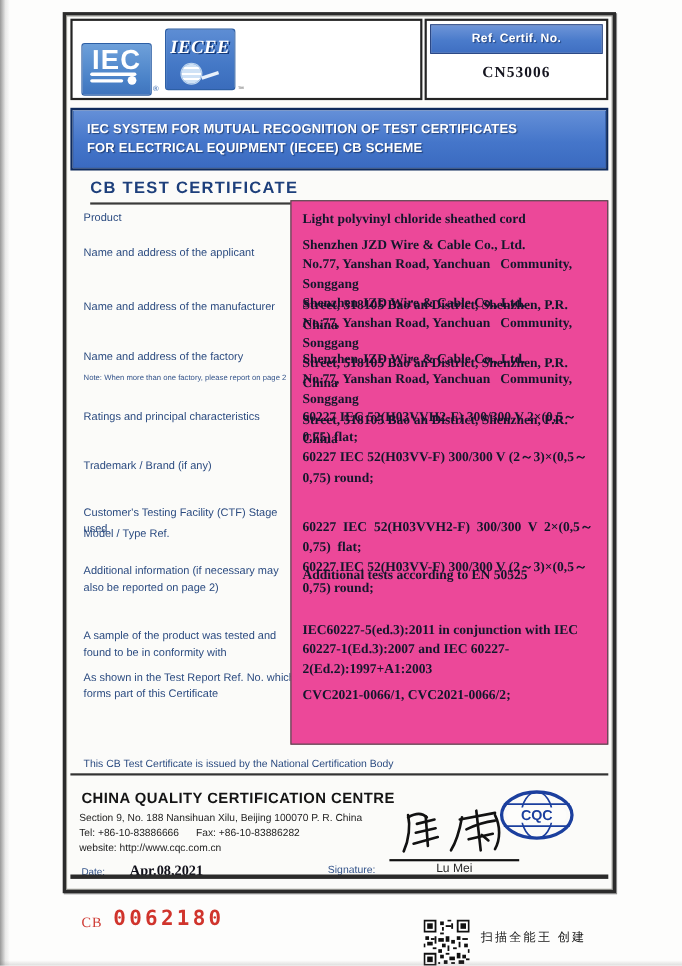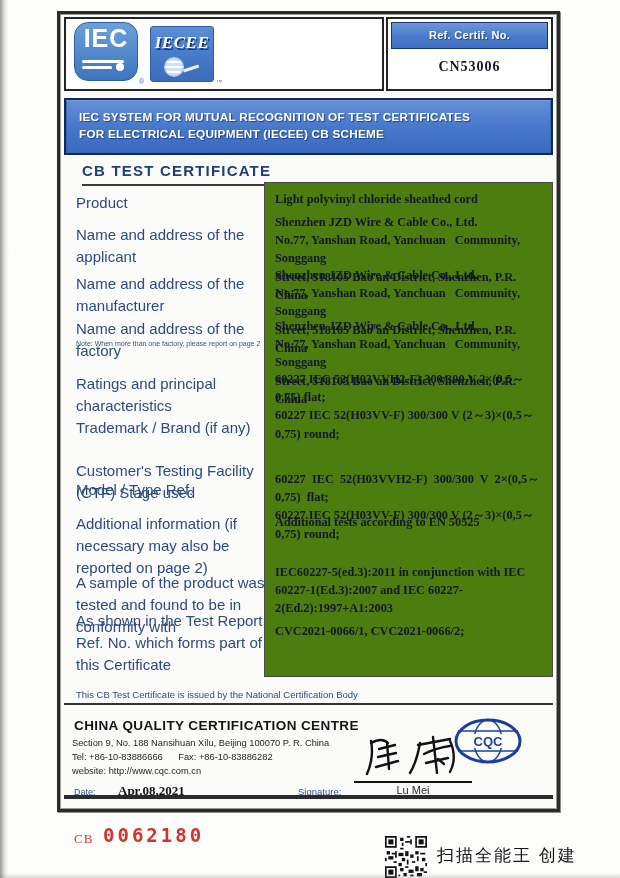--- a/index.html
+++ b/index.html
@@ -10,21 +10,21 @@
       background:linear-gradient(90deg, rgba(70,70,70,.55), rgba(140,140,140,.18) 55%, rgba(255,255,255,0)); }
   .edge-shadow-bottom { position:absolute; left:0; bottom:0; width:100%; height:5px;
       background:linear-gradient(0deg, rgba(120,120,120,.25), rgba(255,255,255,0)); }
 
   
   .frame { position:absolute; left:57px; top:11px; width:503px; height:801px;
       background:#fbfbf9; border:3px solid #2b2b2b; box-shadow: inset 0 0 0 1px #9b9b95, 1px 1px 0 #8b8b8b; }
 
   
   .logo-box { position:absolute; left:4px; top:3px; width:320px; height:74px; background:#fff; border:2px solid #242424; }
-  .iec-sq { position:absolute; left:8px; top:3px; width:64px; height:59px; border-radius:14px;
+  .iec-sq { position:absolute; left:8px; top:20px; width:64px; height:48px; border-radius:3px;
       background:linear-gradient(180deg,#6ea0da,#4a82c8 70%,#3f74bd); border:1px solid #2d5fa5; }
   .iec-txt { position:absolute; left:0; right:0; top:1px; text-align:center; color:#fff;
       font-size:25px; font-weight:bold; letter-spacing:1px; }
   .iec-mark { position:absolute; left:7px; right:9px; bottom:9px; height:11px; }
   .iec-mark .b1 { position:absolute; left:0; right:4px; top:0; height:3px; background:#fff; border-radius:2px; }
   .iec-mark .b2 { position:absolute; left:0; right:16px; top:6px; height:3px; background:#fff; border-radius:2px; }
   .iec-mark .dot { position:absolute; right:4px; top:3px; width:8px; height:8px; background:#fff; border-radius:50%; }
   .reg-mark { position:absolute; left:73px; top:59px; font-size:7px; color:#3a6bb0; }
   .iecee-sq { position:absolute; left:84px; top:7px; width:64px; height:56px; border-radius:3px;
       background:linear-gradient(180deg,#5d8dd4,#4478c6 60%,#3a6cbc); border:1px solid #2d5fa5; }
@@ -50,26 +50,26 @@
       background:linear-gradient(180deg,#6590d8 0%,#4576ca 55%,#3a6ac0 100%);
       border:2px solid #0e2a5c; box-shadow: inset 0 1px 0 rgba(255,255,255,.35), inset 0 0 0 1px #3a64ae;
       color:#fff; font-weight:bold; font-size:11.8px; line-height:1.45; letter-spacing:.2px;
       padding:9px 70px 0 13px; text-shadow:1px 1px 1px rgba(10,30,70,.6); }
 
   
   .content { position:absolute; left:4px; right:4px; top:144px; height:545px; }
   .cb-title { position:absolute; left:18px; top:4px; width:262px; color:#1d3f7b;
       font-weight:bold; font-size:15px; letter-spacing:1.2px; padding-bottom:5px;
       border-bottom:2.5px solid #3a3a3a; }
-  .lbl { position:absolute; left:12px; width:196px; color:#2b4b80; font-size:15px; line-height:1.45; }
+  .lbl { position:absolute; left:12px; width:196px; color:#2b4b80; font-size:10px; line-height:1.45; }
   .lbl-note { position:absolute; left:12px; width:210px; color:#33538a; font-size:7px; }
   .issued { position:absolute; left:12px; color:#2b4b80; font-size:9.5px; }
 
   .value-box { position:absolute; left:200px; top:24px; width:289px; height:495px;
-      border:1px solid #4a4a48; background:#4d7c0f;padding-left:24px; }
+      border:1px solid #4a4a48; background:#ec4899;padding-left:24px; }
   .val { position:absolute; left:10px; right:6px; white-space:pre-wrap;
       font-family:"Liberation Serif","DejaVu Serif",serif; font-weight:600; font-size:12.3px;
       line-height:1.48; color:#12172b; }
 
   
   .sepline { position:absolute; left:4px; right:4px; top:689px; height:2px; background:#333; }
   .footer-org { position:absolute; left:14px; top:704px; font-weight:bold; font-size:13.5px;
       letter-spacing:.4px; color:#141414; }
   .f-small { position:absolute; left:12px; font-size:9.3px; color:#1e1e1e; }
   .date-lbl { position:absolute; left:14px; top:773px; font-size:9px; color:#33538a; }
@@ -82,21 +82,21 @@
       font-size:11px; color:#2a2a2a; }
   .cqc-logo { position:absolute; left:392px; top:702px; width:72px; height:50px; }
   .footer-bottom-line { position:absolute; left:4px; right:4px; top:781px; height:4px; background:#2b2b2b; }
 
   
   .cb-prefix { position:absolute; left:74px; top:831px; font-family:"Liberation Serif","DejaVu Serif",serif;
       font-size:13px; color:#cf3a33; letter-spacing:1px; }
   .cb-number { position:absolute; left:103px; top:824px; font-family:"DejaVu Sans Mono",monospace;
       font-weight:bold; font-size:19px; color:#d0342c; letter-spacing:3px; }
   .qr { position:absolute; left:385px; top:836px; width:42px; height:42px; }
-  .scan-text { position:absolute; left:437px; top:844px; font-size:17px; color:#141414; letter-spacing:2px; }
+  .scan-text { position:absolute; left:437px; top:844px; font-size:11px; color:#141414; letter-spacing:2px; }
 </style>
 </head>
 <body>
 
 <div class="scan">
   <div class="edge-shadow-left"></div>
 
   <div class="frame">
 
     <div class="logo-box">

